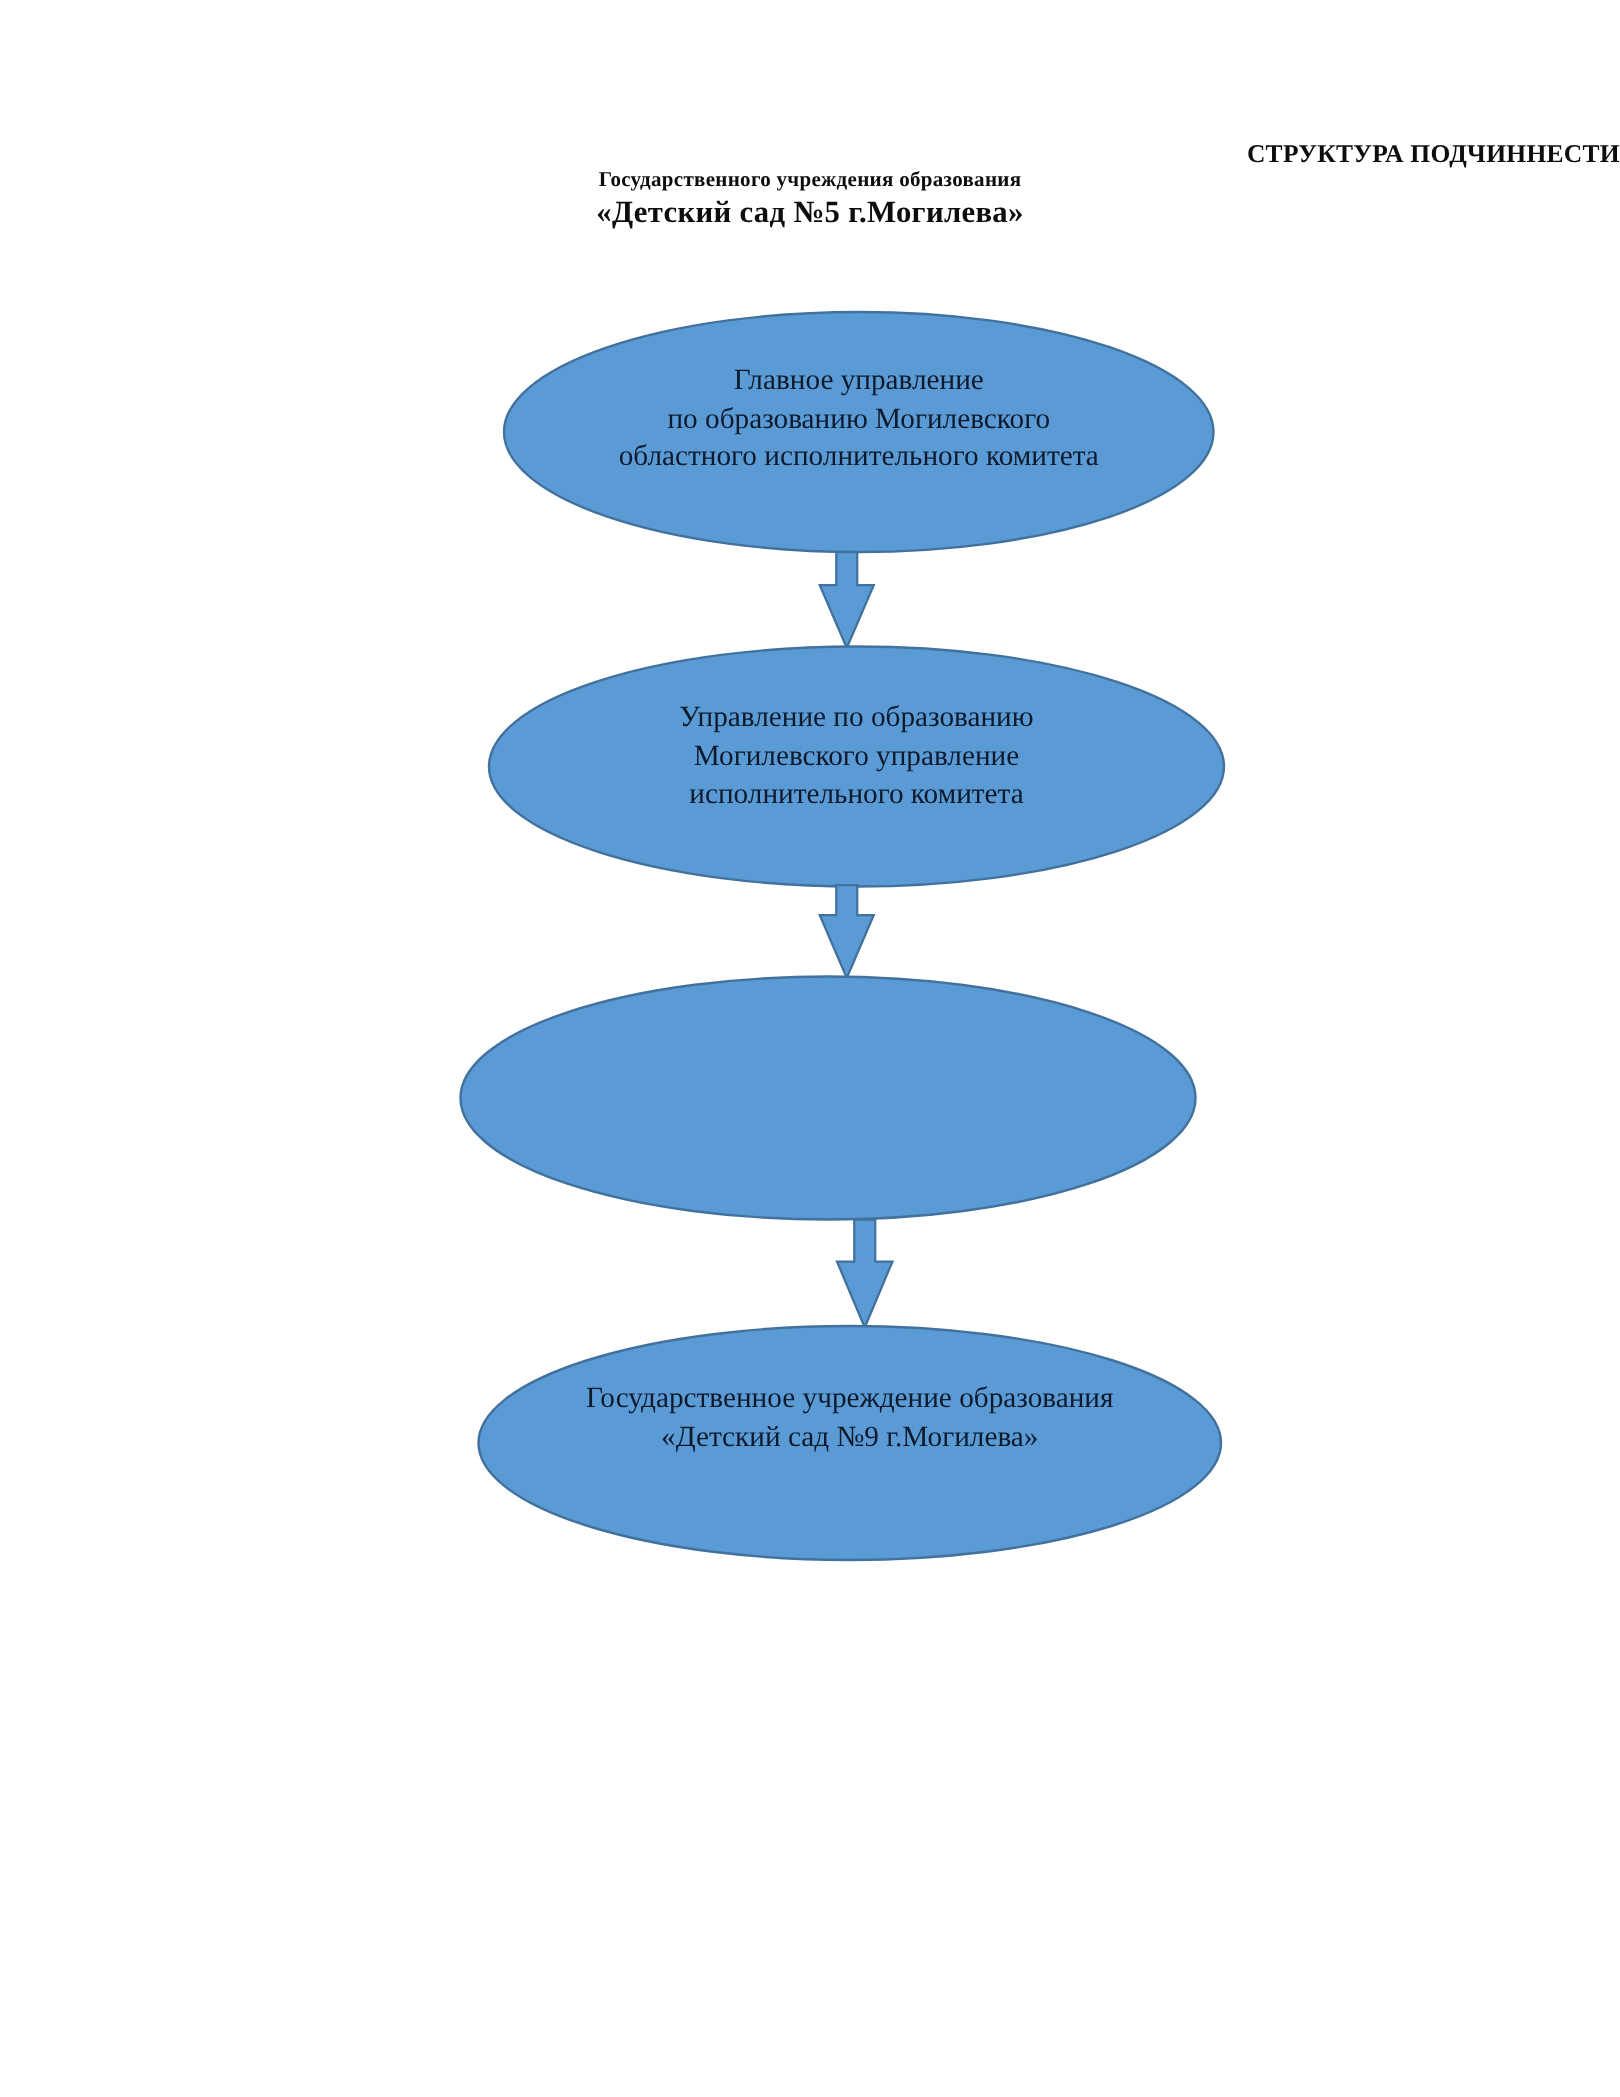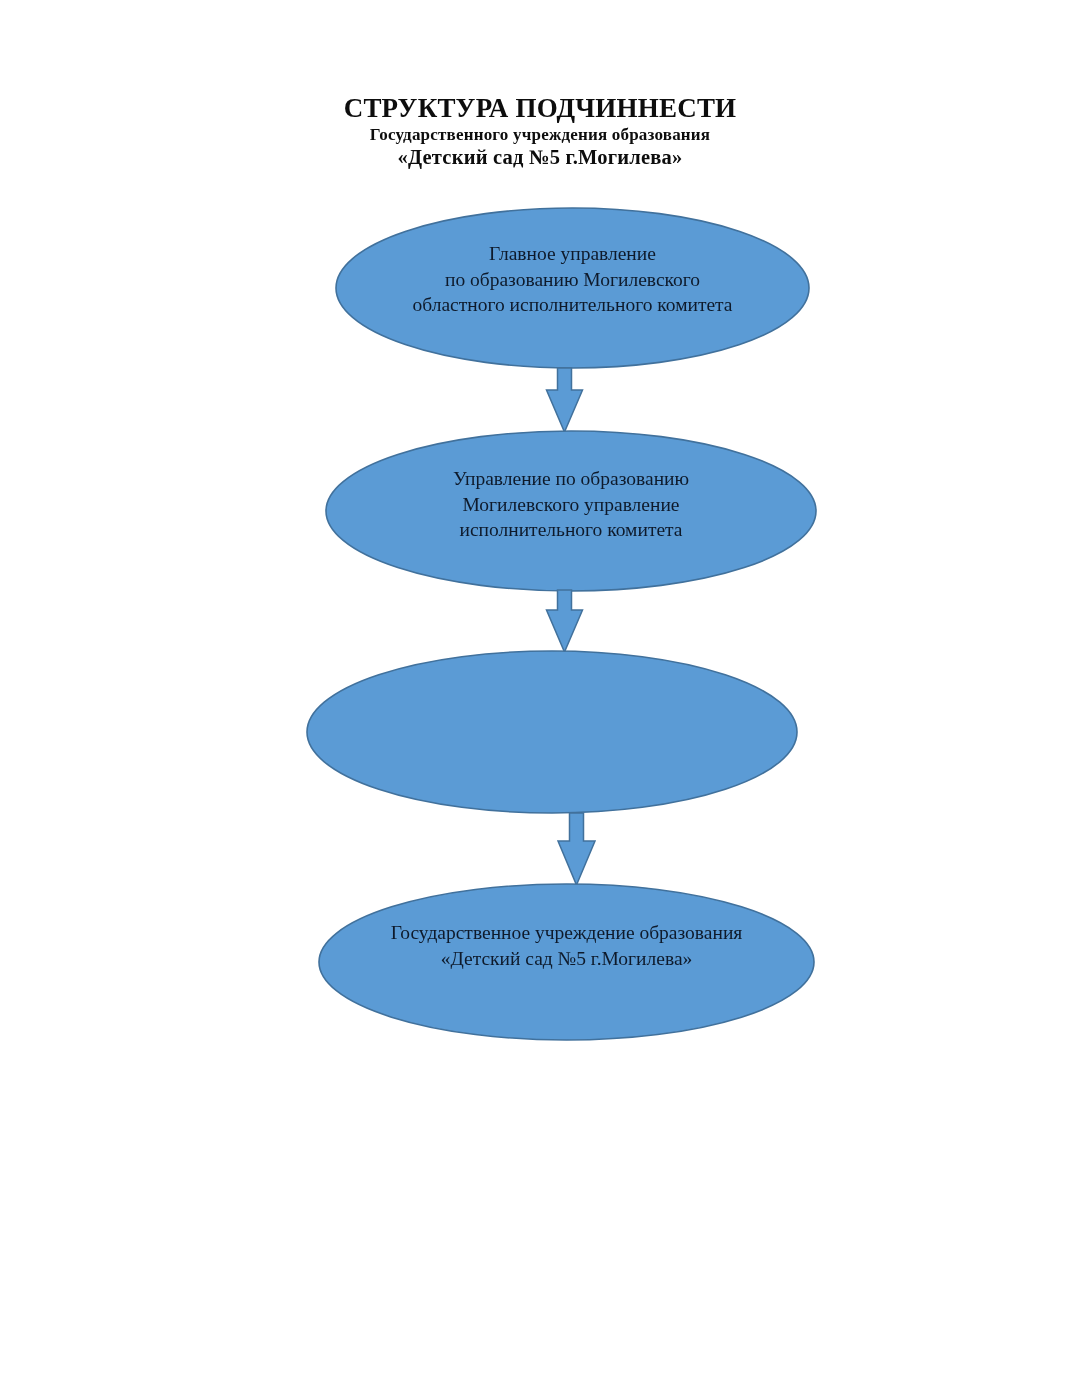--- a/index.html
+++ b/index.html
@@ -33,22 +33,22 @@
     text-align: center;
   }
   .title-line {
     font-family: "Liberation Serif", "DejaVu Serif", serif;
     font-weight: bold;
     color: #0d0d0d;
     letter-spacing: 0.2px;
     line-height: 1.18;
     white-space: nowrap;
   }
-  .title-line-1 { font-size: 27px; }
-  .title-line-2 { font-size: 17px; }
+  .title-line-1 { font-size: 17px; text-align: right; }
+  .title-line-2 { font-size: 14px; }
   .title-line-3 { font-size: 20.5px; }
 
   
   .diagram {
     position: absolute;
     left: 4px;
     top: 0;
     width: 1080px;
     height: 1398px;
     border-radius: 11px;
@@ -132,16 +132,16 @@
     <div class="node-label node-1-label">Главное управление
 по образованию Могилевского
 областного исполнительного комитета</div>
 
     <div class="node-label node-2-label">Управление по образованию
 Могилевского управление
 исполнительного комитета</div>
 
 
     <div class="node-label node-4-label">Государственное учреждение образования
-«Детский сад №5 г.Могилева»</div>
+«Детский сад №9 г.Могилева»</div>
   </div>
 
 </div>
 
 </body></html>

